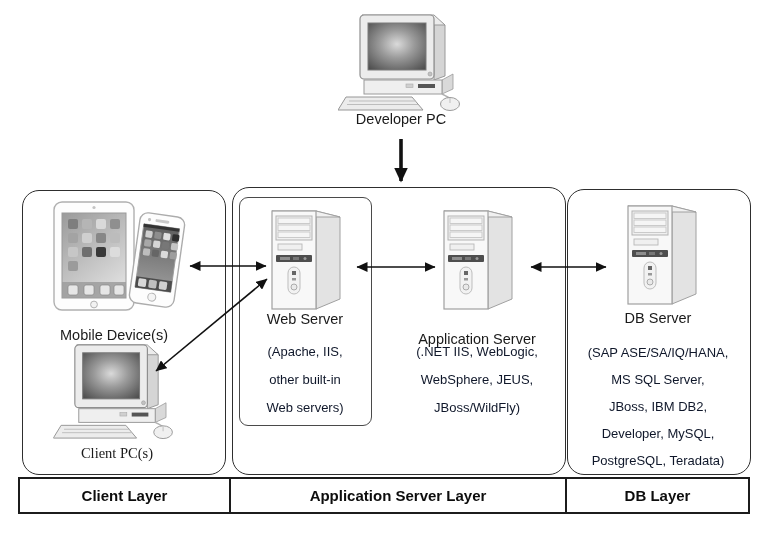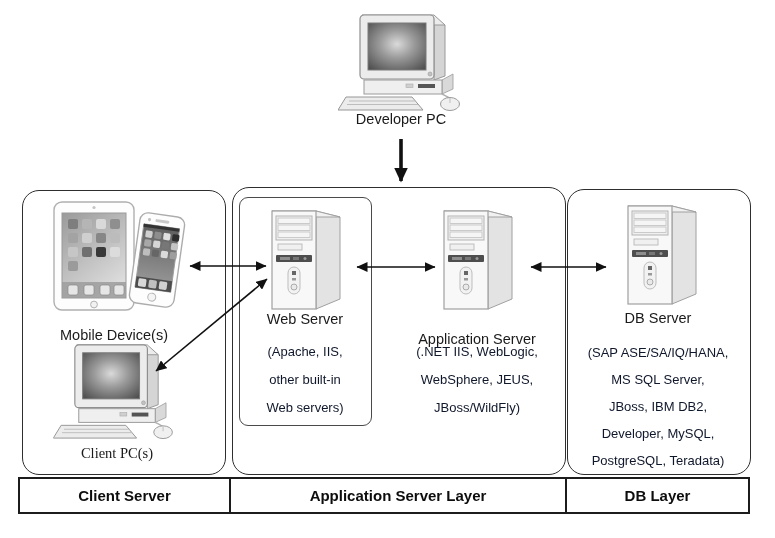--- a/index.html
+++ b/index.html
@@ -211,21 +211,21 @@
   <div class="lbl" style="left:578px;top:310px;width:160px;">DB Server</div>
   <div class="sublines tight" style="left:568px;top:339px;width:180px;">
     <div>(SAP ASE/SA/IQ/HANA,</div>
     <div>MS SQL Server,</div>
     <div>JBoss, IBM DB2,</div>
     <div>Developer, MySQL,</div>
     <div>PostgreSQL, Teradata)</div>
   </div>
 
   <div class="footer-bar">
-    <div class="footer-cell c1">Client Server</div>
+    <div class="footer-cell c1">Client Layer</div>
     <div class="footer-cell c2">Application Server Layer</div>
     <div class="footer-cell c3">DB Layer</div>
   </div>
 
   <svg class="overlay" width="775" height="538">
     <defs>
       <marker id="mA" markerUnits="userSpaceOnUse" markerWidth="12" markerHeight="10" refX="10.5" refY="5" orient="auto-start-reverse">
         <path d="M0,0 L11,5 L0,10 z" fill="#111"></path>
       </marker>
       <marker id="mBig" markerUnits="userSpaceOnUse" markerWidth="16" markerHeight="14" refX="13.5" refY="7" orient="auto">

